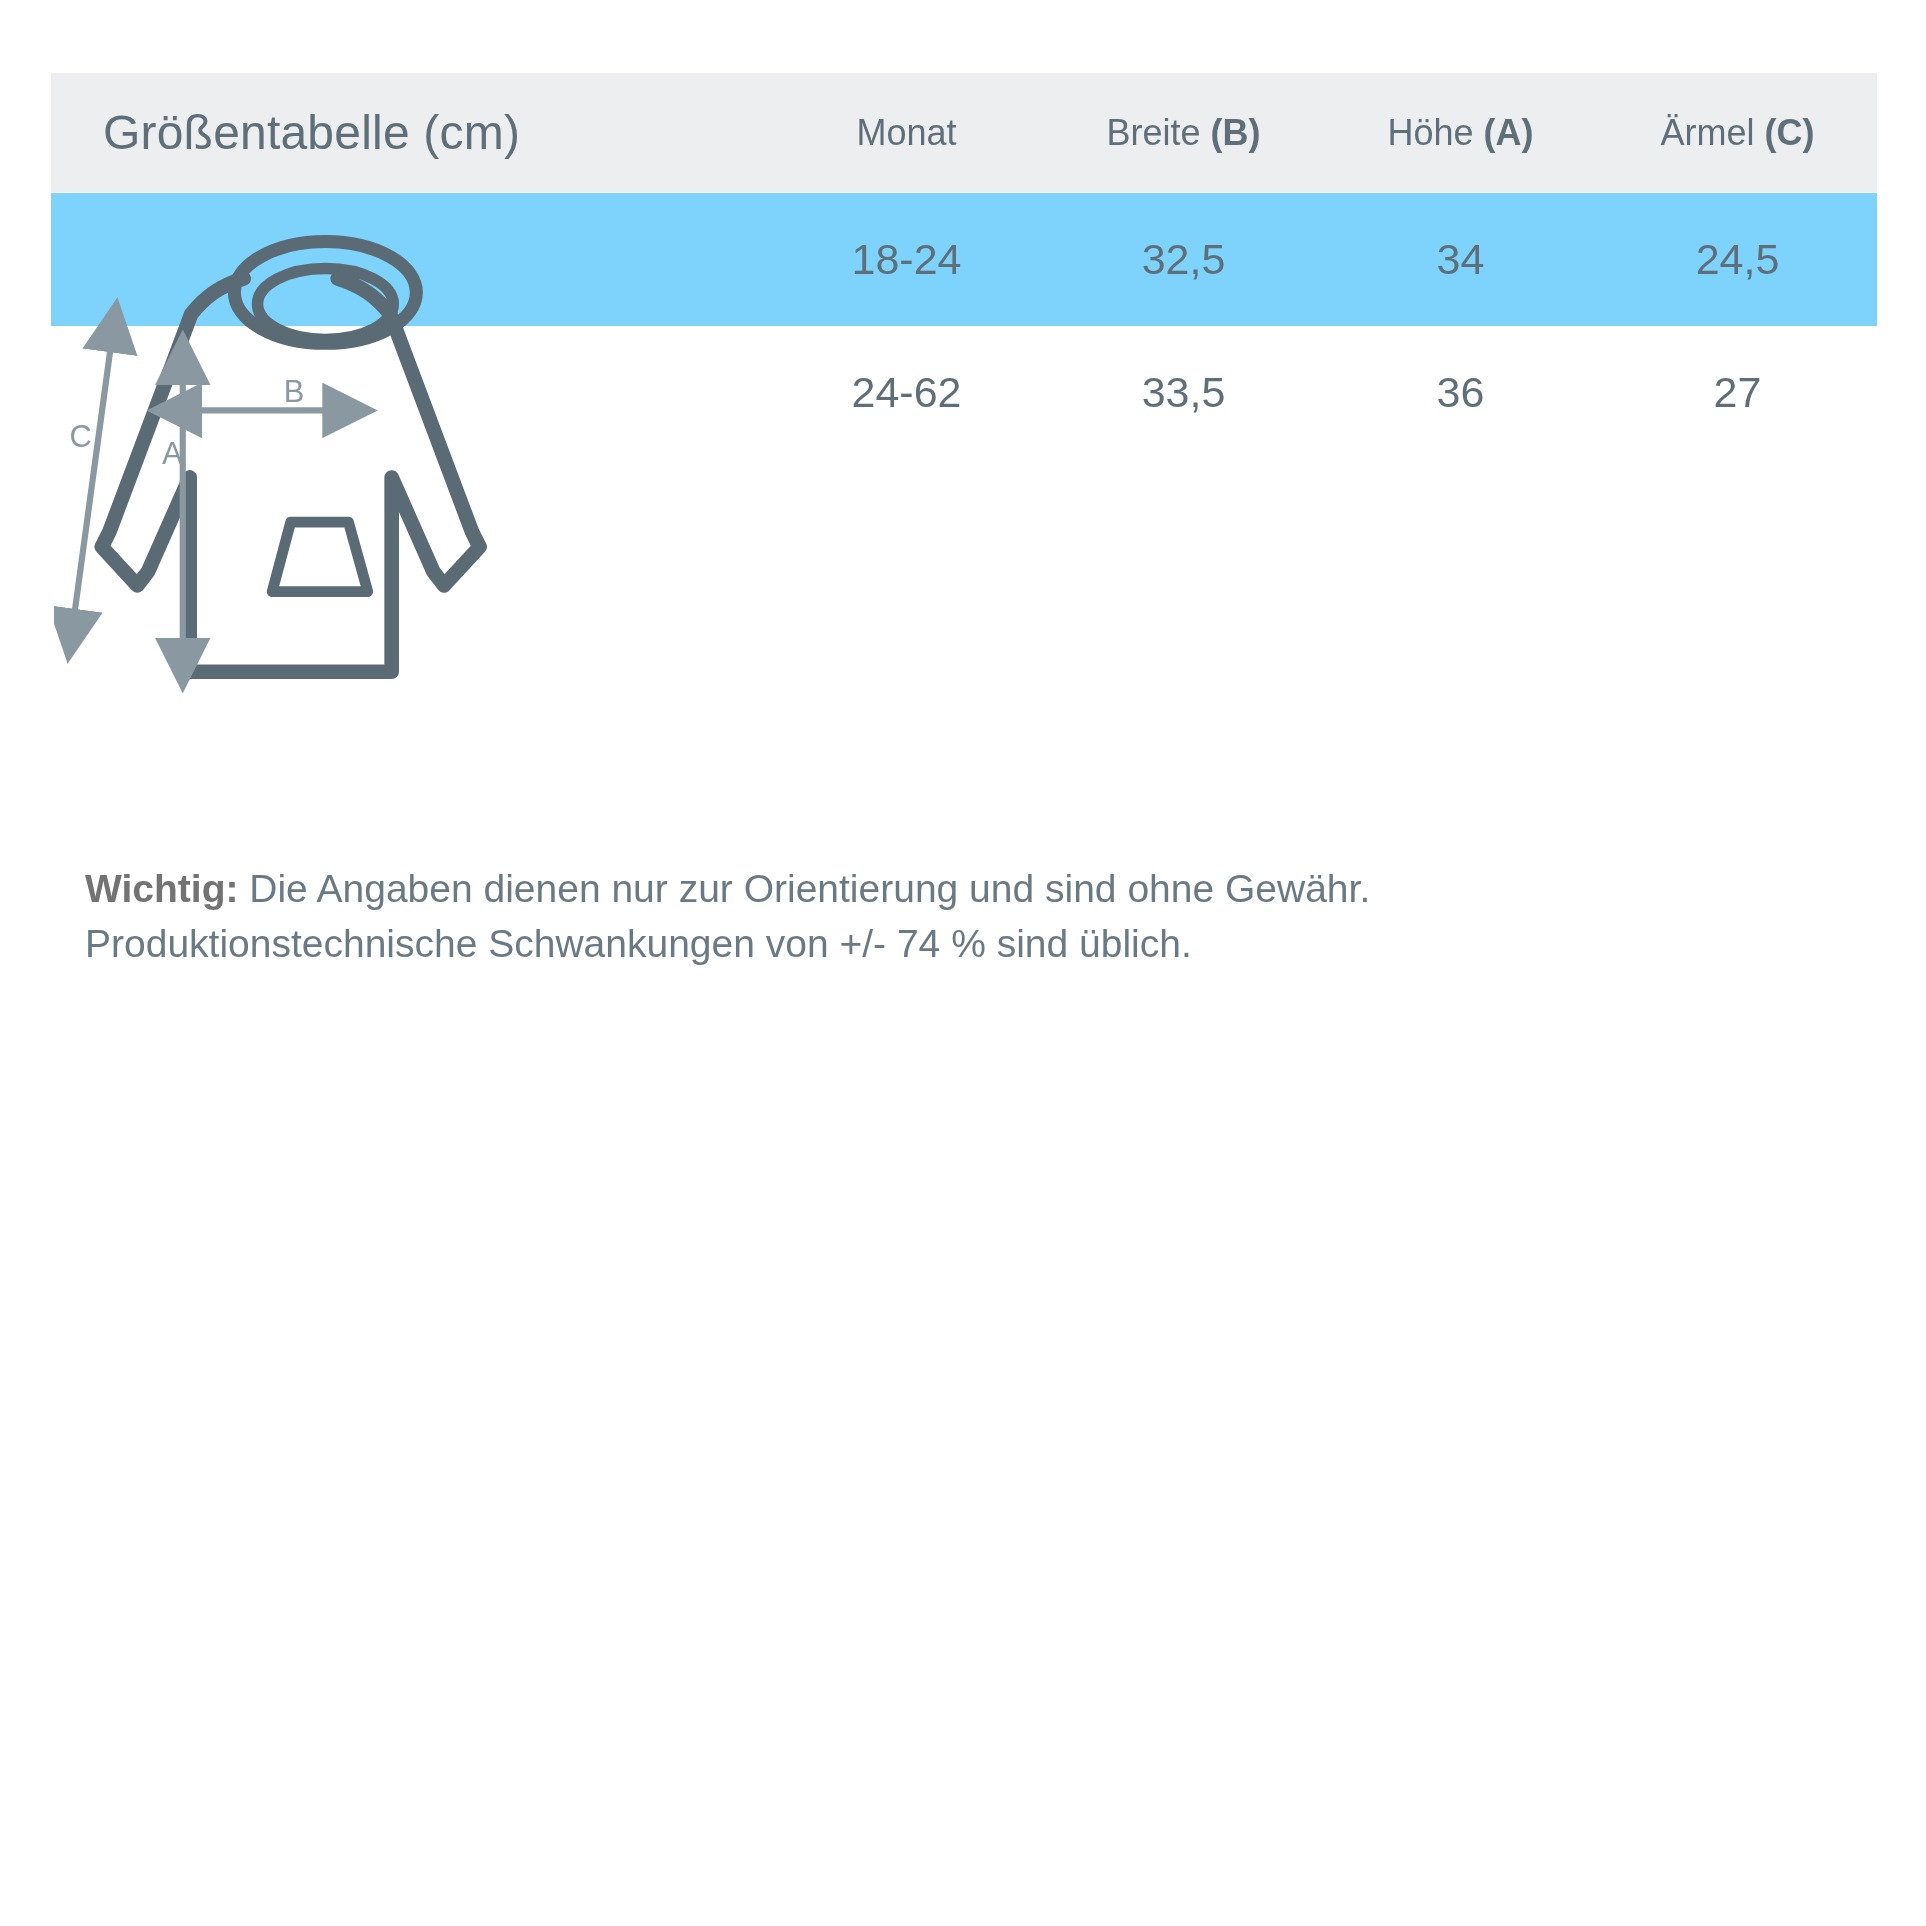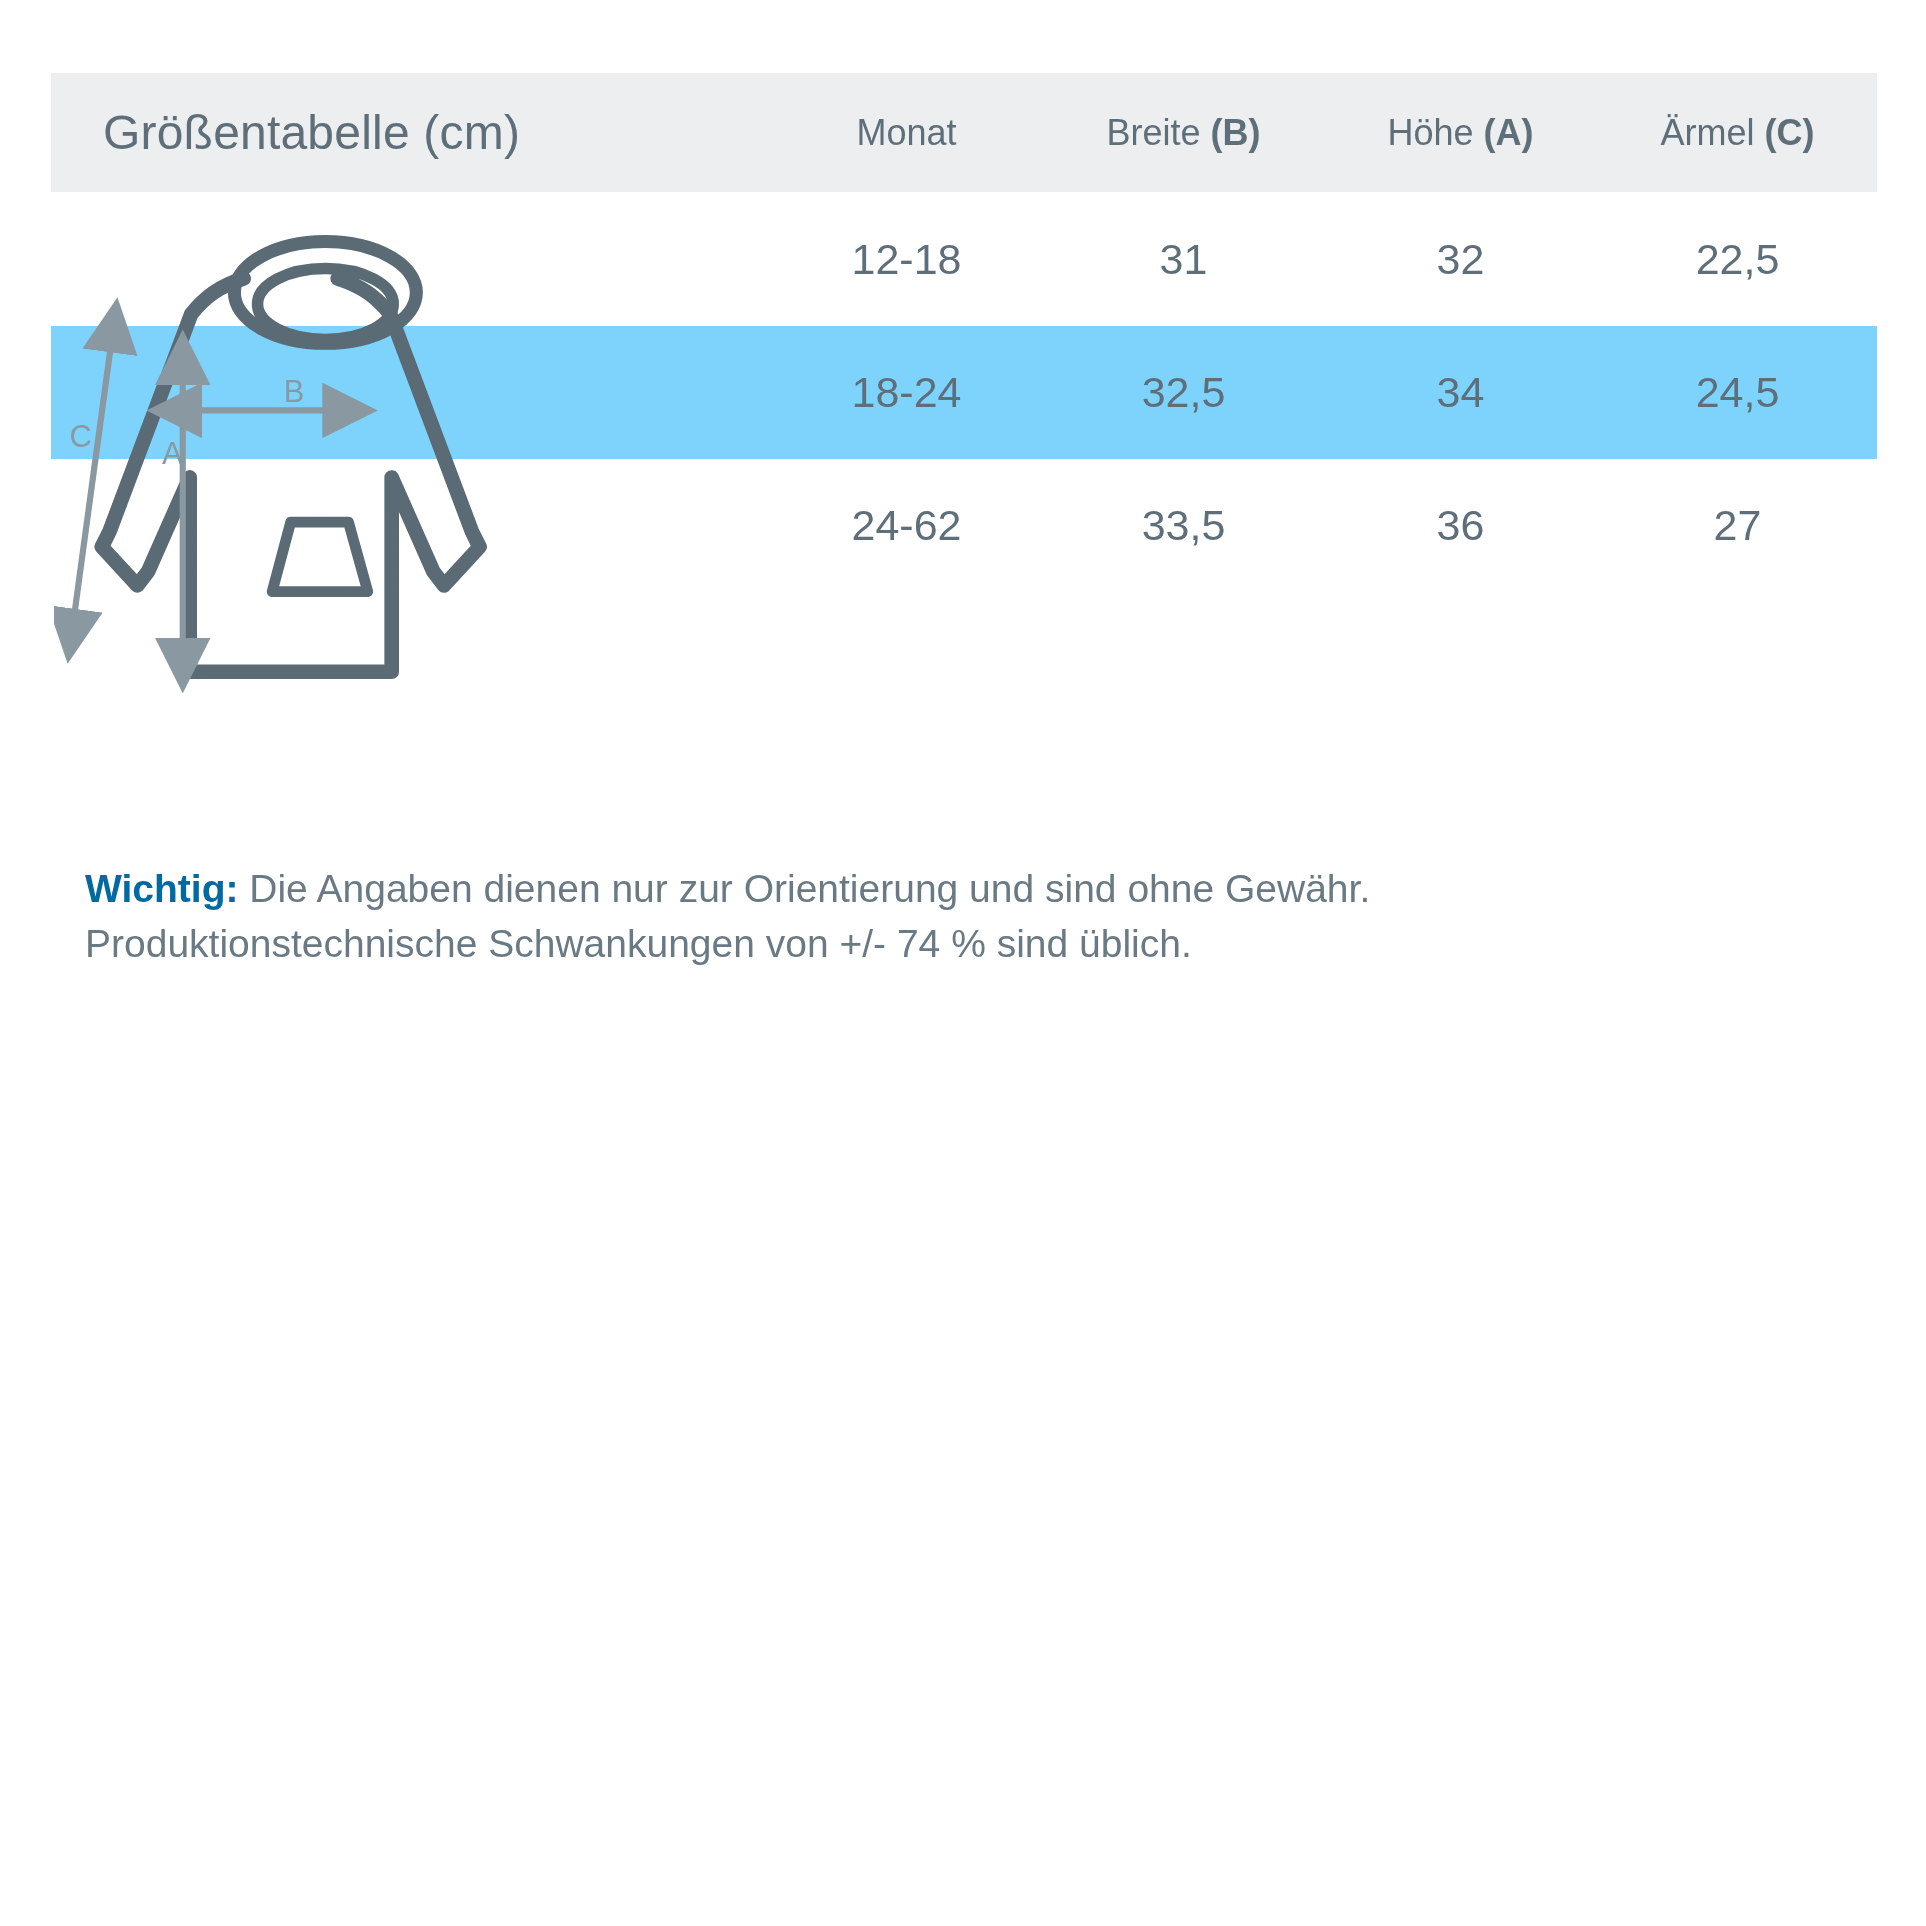--- a/index.html
+++ b/index.html
@@ -113,21 +113,21 @@
     position: absolute;
     left: 85px;
     top: 861px;
     width: 1772px;
     font-size: 39px;
     line-height: 1.42;
     color: #6a7a85;
   }
   .note .strong {
     font-weight: bold;
-    color: #0369a1;
+    color: #737373;
   }
 </style>
 </head>
 <body>
 
 <div class="sheet">
 
   <div class="header-band"></div>
 
   <div class="header-row">
@@ -143,27 +143,20 @@
     <div class="hdr-cell">
       <span class="lbl">Höhe </span><b>(A)</b>
     </div>
     <div class="hdr-cell">
       <span class="lbl">Ärmel </span><b>(C)</b>
     </div>
   </div>
 
   <div class="data-rows">
 
-    <div class="drow">
-      <div class="spacer"></div>
-      <div class="cell">12-18</div>
-      <div class="cell">31</div>
-      <div class="cell">32</div>
-      <div class="cell">22,5</div>
-    </div>
 
     <div class="drow alt">
       <div class="spacer"></div>
       <div class="cell">18-24</div>
       <div class="cell">32,5</div>
       <div class="cell">34</div>
       <div class="cell">24,5</div>
     </div>
 
     <div class="drow">

